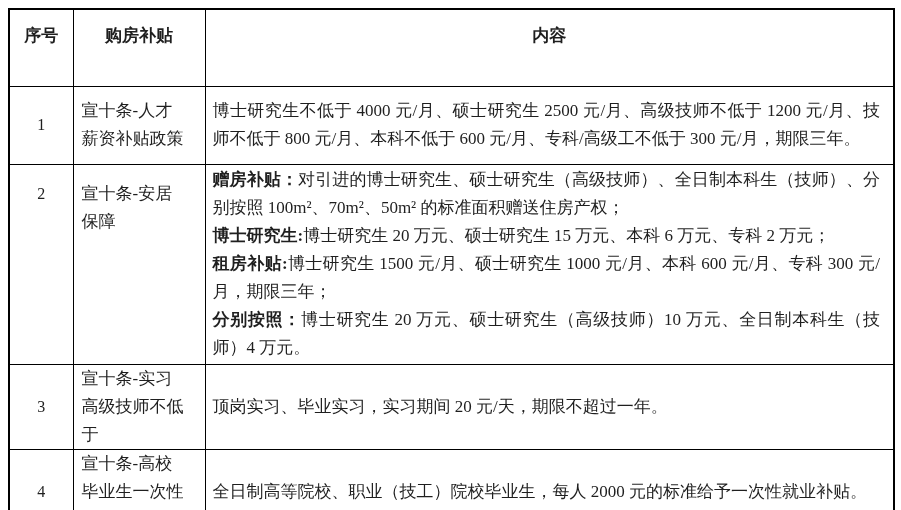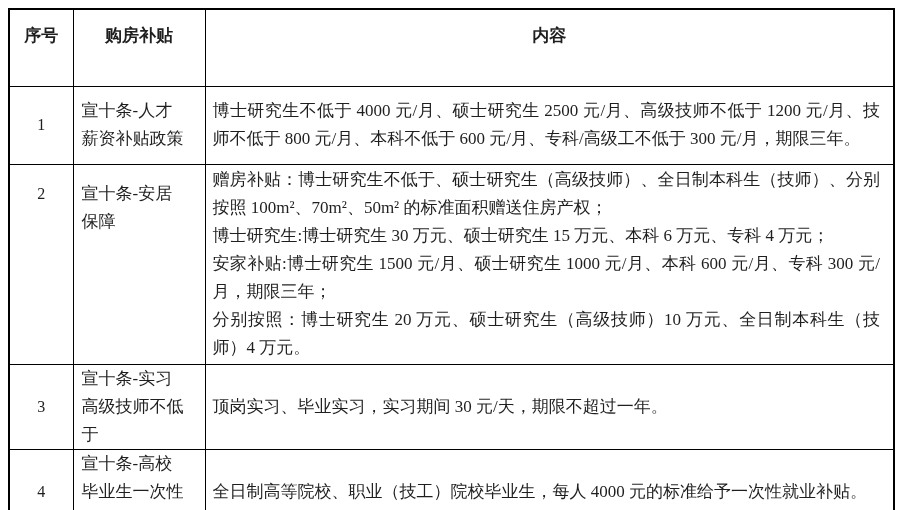--- a/index.html
+++ b/index.html
@@ -59,21 +59,21 @@
     padding: 2px 13px 2px 7px;
   }
   tr.row-2 td.cell-no,
   tr.row-2 td.cell-cat {
     vertical-align: top;
     padding-top: 15px;
   }
   tr.row-2 td.cell-content { vertical-align: top; padding-top: 1px; }
 
   .content-par { text-align: justify; }
-  .lbl { font-weight: normal; margin-top: 28px; }
+  .lbl { font-weight: bold; margin-top: 28px; }
 </style>
 </head>
 <body>
 
 <div class="page">
   <table class="policy-table">
     <colgroup>
       <col class="c1">
         <col class="c2">
         <col class="c3">
@@ -93,40 +93,40 @@
         <td class="cell-content">
           <p class="content-par">博士研究生不低于 4000 元/月、硕士研究生 2500 元/月、高级技师不低于 1200 元/月、技师不低于 800 元/月、本科不低于 600 元/月、专科/高级工不低于 300 元/月，期限三年。</p>
         </td>
       </tr>
 
       <tr class="row-2">
         <td class="cell-no">2</td>
         <td class="cell-cat">宣十条-安居
 保障</td>
         <td class="cell-content">
-          <p class="content-par"><span class="lbl">赠房补贴：</span><span>博士研究生不低于、硕士研究生（高级技师）、全日制本科生（技师）、分别按照 100m²、70m²、50m² 的标准面积赠送住房产权；</span></p>
-          <p class="content-par"><span class="lbl">博士研究生:</span><span>博士研究生 30 万元、硕士研究生 15 万元、本科 6 万元、专科 4 万元；</span></p>
-          <p class="content-par"><span class="lbl">安家补贴:</span><span>博士研究生 1500 元/月、硕士研究生 1000 元/月、本科 600 元/月、专科 300 元/月，期限三年；</span></p>
+          <p class="content-par"><span class="lbl">赠房补贴：</span><span>对引进的博士研究生、硕士研究生（高级技师）、全日制本科生（技师）、分别按照 100m²、70m²、50m² 的标准面积赠送住房产权；</span></p>
+          <p class="content-par"><span class="lbl">博士研究生:</span><span>博士研究生 20 万元、硕士研究生 15 万元、本科 6 万元、专科 2 万元；</span></p>
+          <p class="content-par"><span class="lbl">租房补贴:</span><span>博士研究生 1500 元/月、硕士研究生 1000 元/月、本科 600 元/月、专科 300 元/月，期限三年；</span></p>
           <p class="content-par"><span class="lbl">分别按照：</span><span>博士研究生 20 万元、硕士研究生（高级技师）10 万元、全日制本科生（技师）4 万元。</span></p>
         </td>
       </tr>
 
       <tr class="row-3">
         <td class="cell-no">3</td>
         <td class="cell-cat">宣十条-实习
 高级技师不低于</td>
         <td class="cell-content">
-          <p class="content-par">顶岗实习、毕业实习，实习期间 30 元/天，期限不超过一年。</p>
+          <p class="content-par">顶岗实习、毕业实习，实习期间 20 元/天，期限不超过一年。</p>
         </td>
       </tr>
 
       <tr class="row-4">
         <td class="cell-no">4</td>
         <td class="cell-cat">宣十条-高校
 毕业生一次性
 就业补贴</td>
         <td class="cell-content">
-          <p class="content-par">全日制高等院校、职业（技工）院校毕业生，每人 4000 元的标准给予一次性就业补贴。</p>
+          <p class="content-par">全日制高等院校、职业（技工）院校毕业生，每人 2000 元的标准给予一次性就业补贴。</p>
         </td>
       </tr>
     </tbody>
   </table>
 </div>
 
 </body></html>

